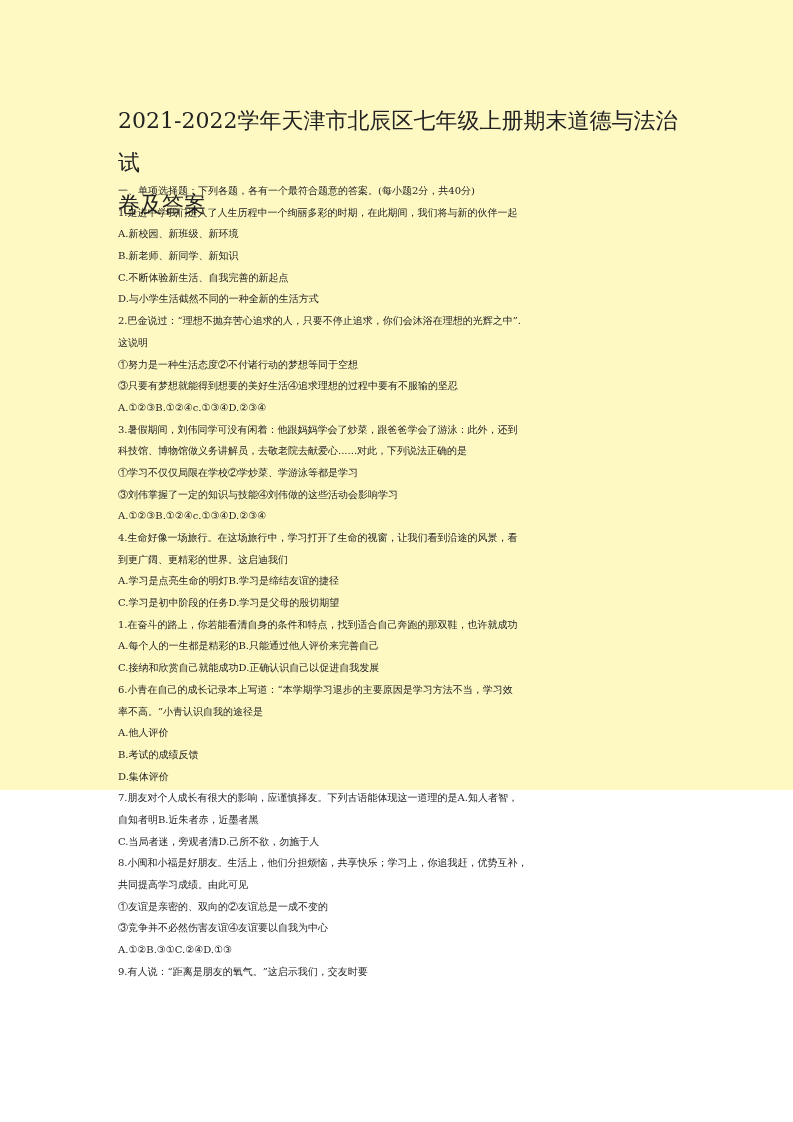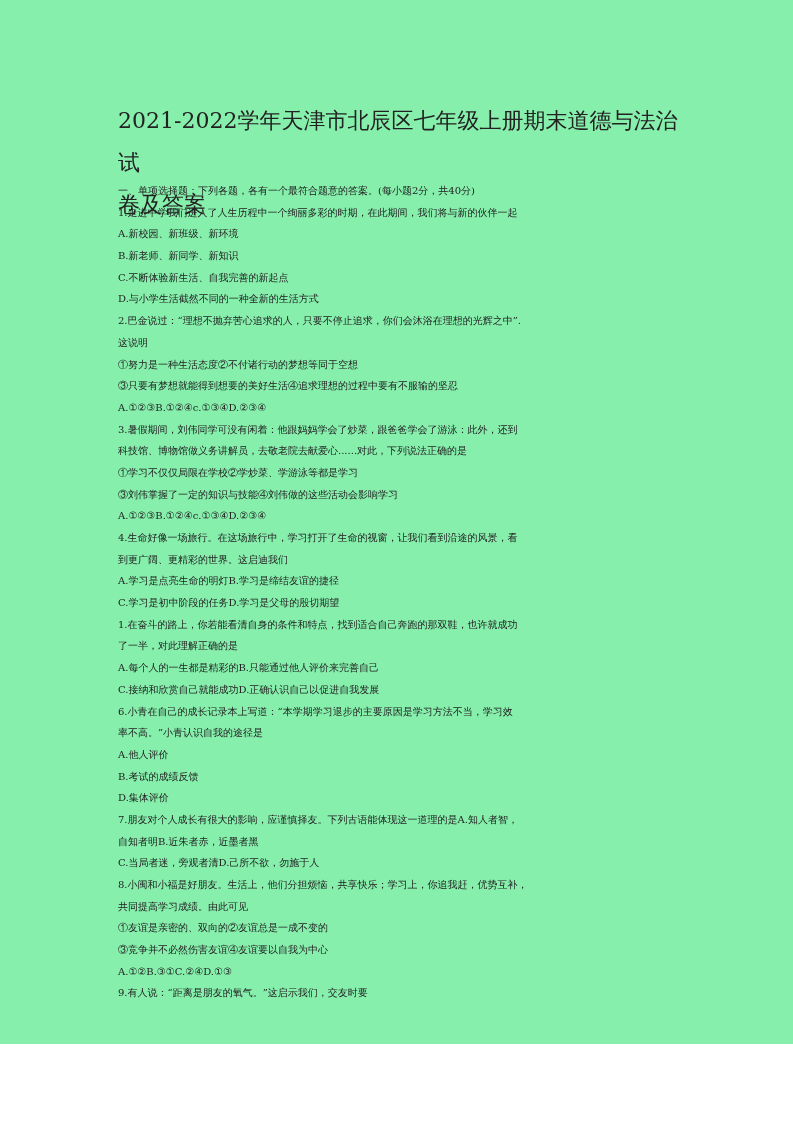--- a/index.html
+++ b/index.html
@@ -1,18 +1,18 @@
 <!DOCTYPE html>
 <html><head>
 <meta charset="utf-8">
 <style>
   html, body { margin: 0; padding: 0; background: #ffffff; }
   body { width: 793px; height: 1122px; position: relative; overflow: hidden; }
   .page {
-    position: absolute; left: 0; top: 0; width: 793px; height: 1044px; background: #86efac;
+    position: absolute; left: 0; top: 0; width: 793px; height: 790px; background: #fef9c3;
     font-family: "DejaVu Serif", "Liberation Serif", serif; color: #1a1a1a;
   }
   .title {
     position: absolute; left: 118px; top: 100px; width: 580px;
     font-size: 22px; line-height: 42px; letter-spacing: 0px; color: #222;
   }
   .content {
     position: absolute; left: 118px; top: 180px; width: 575px;
     font-size: 10px; line-height: 21.7px; color: #222;
   }
@@ -41,21 +41,20 @@
       <div class="line">3.暑假期间，刘伟同学可没有闲着：他跟妈妈学会了炒菜，跟爸爸学会了游泳：此外，还到</div>
       <div class="line">科技馆、博物馆做义务讲解员，去敬老院去献爱心......对此，下列说法正确的是</div>
       <div class="line">①学习不仅仅局限在学校②学炒菜、学游泳等都是学习</div>
       <div class="line">③刘伟掌握了一定的知识与技能④刘伟做的这些活动会影响学习</div>
       <div class="line">A.①②③B.①②④c.①③④D.②③④</div>
       <div class="line">4.生命好像一场旅行。在这场旅行中，学习打开了生命的视窗，让我们看到沿途的风景，看</div>
       <div class="line">到更广阔、更精彩的世界。这启迪我们</div>
       <div class="line">A.学习是点亮生命的明灯B.学习是缔结友谊的捷径</div>
       <div class="line">C.学习是初中阶段的任务D.学习是父母的殷切期望</div>
       <div class="line">1.在奋斗的路上，你若能看清自身的条件和特点，找到适合自己奔跑的那双鞋，也许就成功</div>
-      <div class="line">了一半，对此理解正确的是</div>
       <div class="line">A.每个人的一生都是精彩的B.只能通过他人评价来完善自己</div>
       <div class="line">C.接纳和欣赏自己就能成功D.正确认识自己以促进自我发展</div>
       <div class="line">6.小青在自己的成长记录本上写道：“本学期学习退步的主要原因是学习方法不当，学习效</div>
       <div class="line">率不高。”小青认识自我的途径是</div>
       <div class="line">A.他人评价</div>
       <div class="line">B.考试的成绩反馈</div>
       <div class="line">D.集体评价</div>
       <div class="line">7.朋友对个人成长有很大的影响，应谨慎择友。下列古语能体现这一道理的是A.知人者智，</div>
       <div class="line">自知者明B.近朱者赤，近墨者黑</div>
       <div class="line">C.当局者迷，旁观者清D.己所不欲，勿施于人</div>

